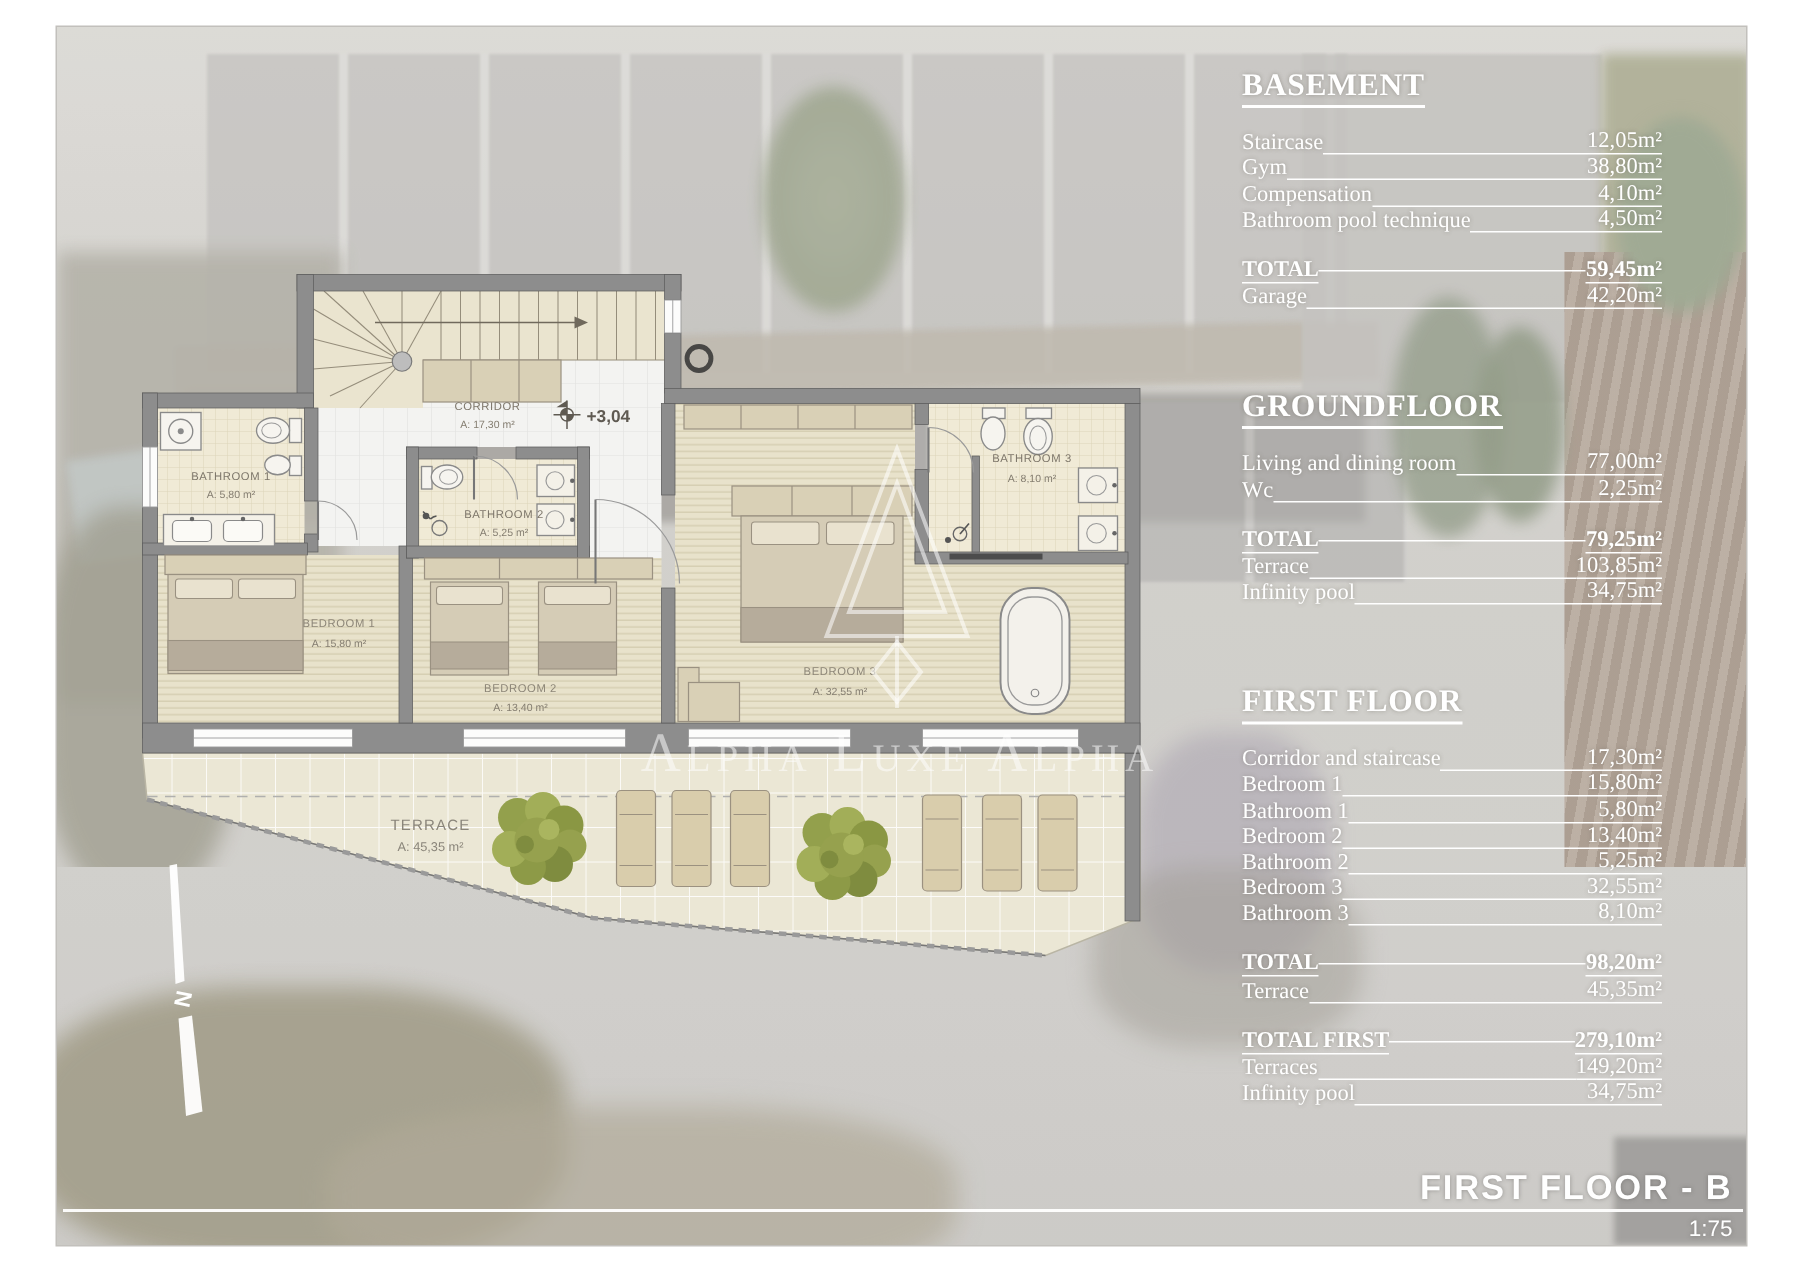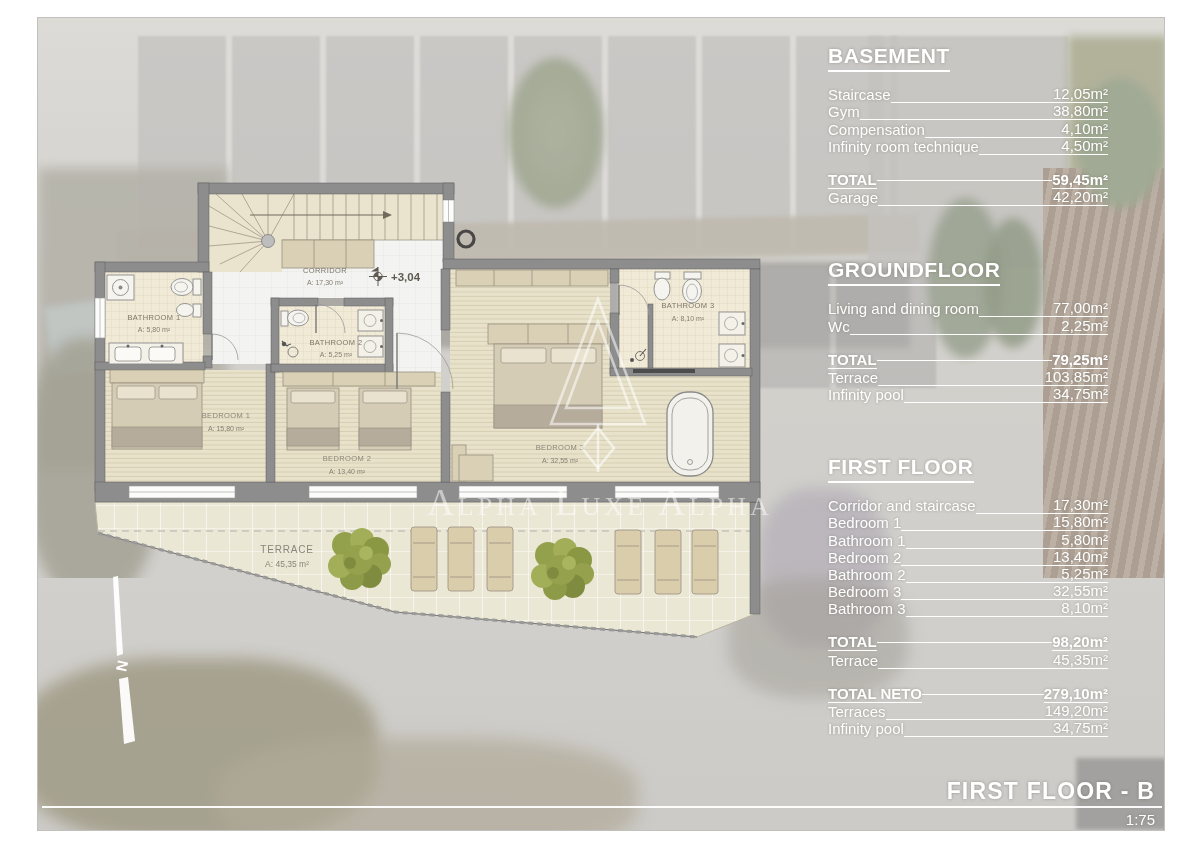--- a/index.html
+++ b/index.html
@@ -46,21 +46,21 @@
   
   .wm{position:absolute;z-index:3;color:rgba(255,255,255,.52);pointer-events:none;}
   .wm-text{left:370px;top:484px;width:460px;text-align:center;font-family:"Liberation Serif",serif;font-variant:small-caps;}
   .wm-line1{font-size:37px;letter-spacing:4px;line-height:38px;white-space:nowrap;}
   .wm-line2{display:flex;align-items:center;gap:10px;margin:4px 40px 0;font-size:22px;letter-spacing:5px;line-height:22px;}
   .wm-line2::before,.wm-line2::after{content:"";height:2px;background:rgba(255,255,255,.45);flex:1;}
   .wm-logo{left:545px;top:296px;width:106px;height:180px;}
   
   .schedule{position:absolute;left:828px;top:44px;width:280px;z-index:4;color:#fff;font-size:15px;
             text-shadow:0 0 3px rgba(95,90,80,.45);}
-  .schedule section{margin:0 0 52px;}
+  .schedule section{margin:0 0 52px;font-family:Liberation Serif, serif;}
   .schedule h2{font-size:21px;line-height:24px;font-weight:bold;letter-spacing:.5px;margin:0 0 14px;
                display:inline-block;border-bottom:2.5px solid #fff;padding-bottom:2px;}
   .group{margin-top:0;}
   .group + .group{margin-top:17px;}
   .row{display:flex;align-items:flex-end;height:17.2px;line-height:16px;}
   .row .lab{white-space:nowrap;}
   .row .lead{flex:1;border-bottom:1.2px solid #fff;margin:0;min-width:8px;}
   .row .val{white-space:nowrap;border-bottom:1.2px solid #fff;}
   .row.bold{font-weight:bold;align-items:center;}
   .row.bold .lab{border-bottom:1.2px solid #fff;}
@@ -458,21 +458,21 @@
             <span class="lab">Gym</span>
             <span class="lead"></span>
             <span class="val">38,80m²</span>
           </div>
           <div class="row">
             <span class="lab">Compensation</span>
             <span class="lead"></span>
             <span class="val">4,10m²</span>
           </div>
           <div class="row">
-            <span class="lab">Infinity room technique</span>
+            <span class="lab">Bathroom pool technique</span>
             <span class="lead"></span>
             <span class="val">4,50m²</span>
           </div>
         </div><div class="group">
           <div class="row bold">
             <span class="lab">TOTAL</span>
             <span class="lead"></span>
             <span class="val">59,45m²</span>
           </div>
           <div class="row">
@@ -551,21 +551,21 @@
             <span class="lead"></span>
             <span class="val">98,20m²</span>
           </div>
           <div class="row">
             <span class="lab">Terrace</span>
             <span class="lead"></span>
             <span class="val">45,35m²</span>
           </div>
         </div><div class="group">
           <div class="row bold">
-            <span class="lab">TOTAL NETO</span>
+            <span class="lab">TOTAL FIRST</span>
             <span class="lead"></span>
             <span class="val">279,10m²</span>
           </div>
           <div class="row">
             <span class="lab">Terraces</span>
             <span class="lead"></span>
             <span class="val">149,20m²</span>
           </div>
           <div class="row">
             <span class="lab">Infinity pool</span>

